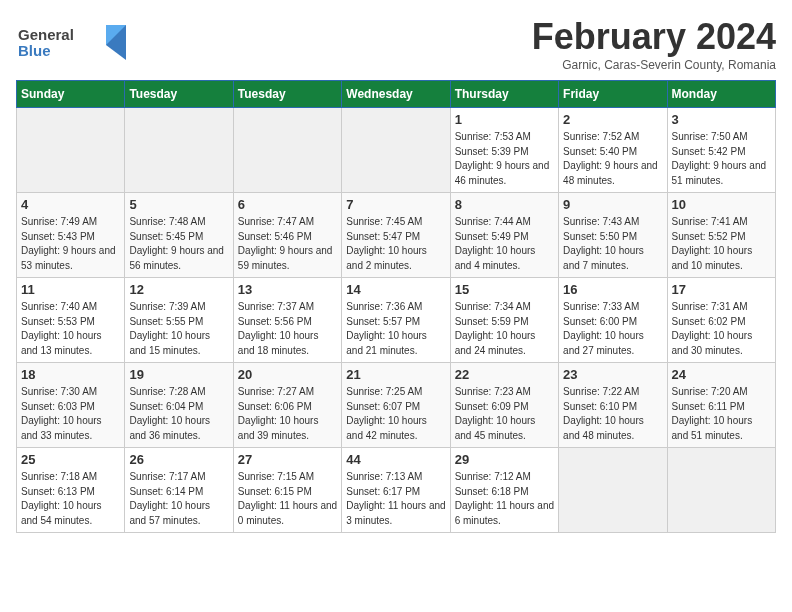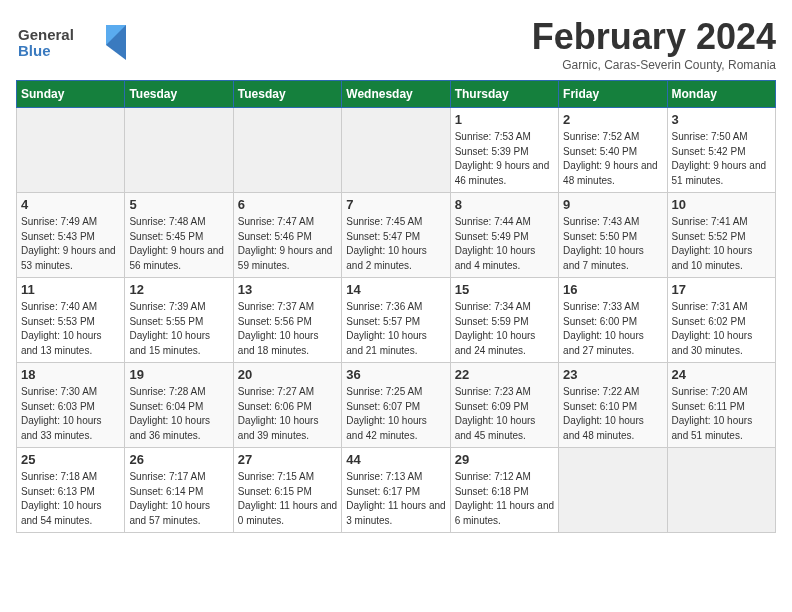--- a/index.html
+++ b/index.html
@@ -193,21 +193,21 @@
         </td>
         <td>
           <div class="day-number">19</div>
           <div class="day-info">Sunrise: 7:28 AM<br>Sunset: 6:04 PM<br>Daylight: 10 hours and 36 minutes.</div>
         </td>
         <td>
           <div class="day-number">20</div>
           <div class="day-info">Sunrise: 7:27 AM<br>Sunset: 6:06 PM<br>Daylight: 10 hours and 39 minutes.</div>
         </td>
         <td>
-          <div class="day-number">36</div>
+          <div class="day-number">21</div>
           <div class="day-info">Sunrise: 7:25 AM<br>Sunset: 6:07 PM<br>Daylight: 10 hours and 42 minutes.</div>
         </td>
         <td>
           <div class="day-number">22</div>
           <div class="day-info">Sunrise: 7:23 AM<br>Sunset: 6:09 PM<br>Daylight: 10 hours and 45 minutes.</div>
         </td>
         <td>
           <div class="day-number">23</div>
           <div class="day-info">Sunrise: 7:22 AM<br>Sunset: 6:10 PM<br>Daylight: 10 hours and 48 minutes.</div>
         </td>

